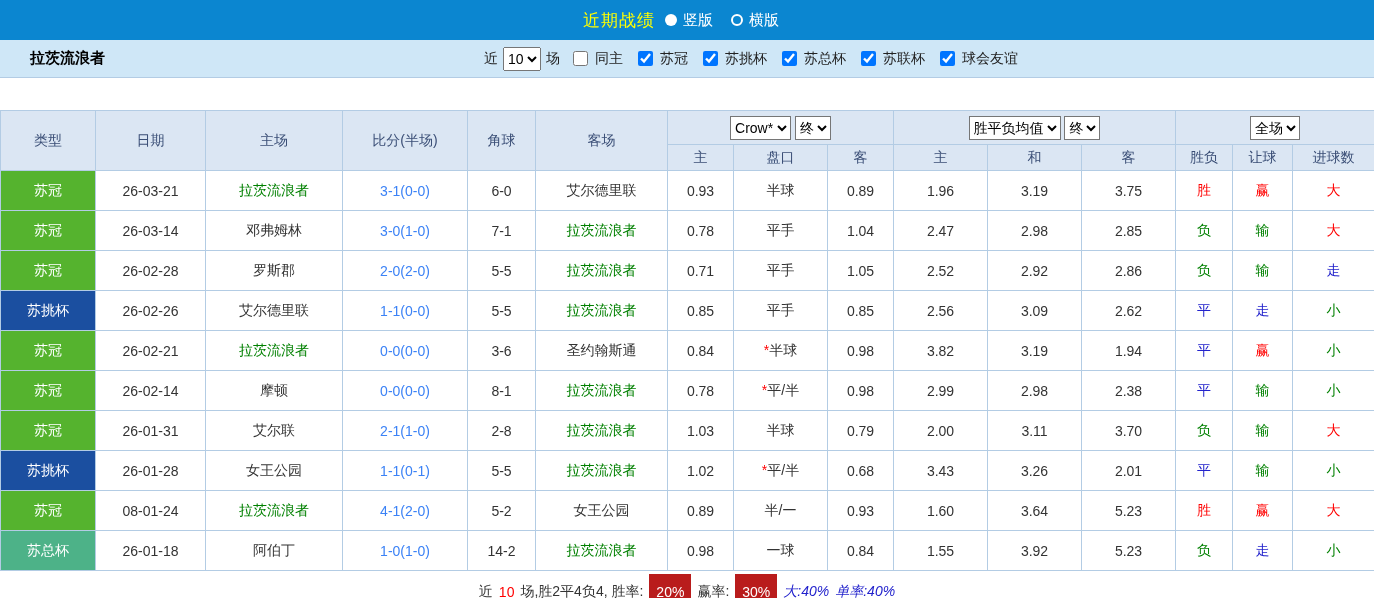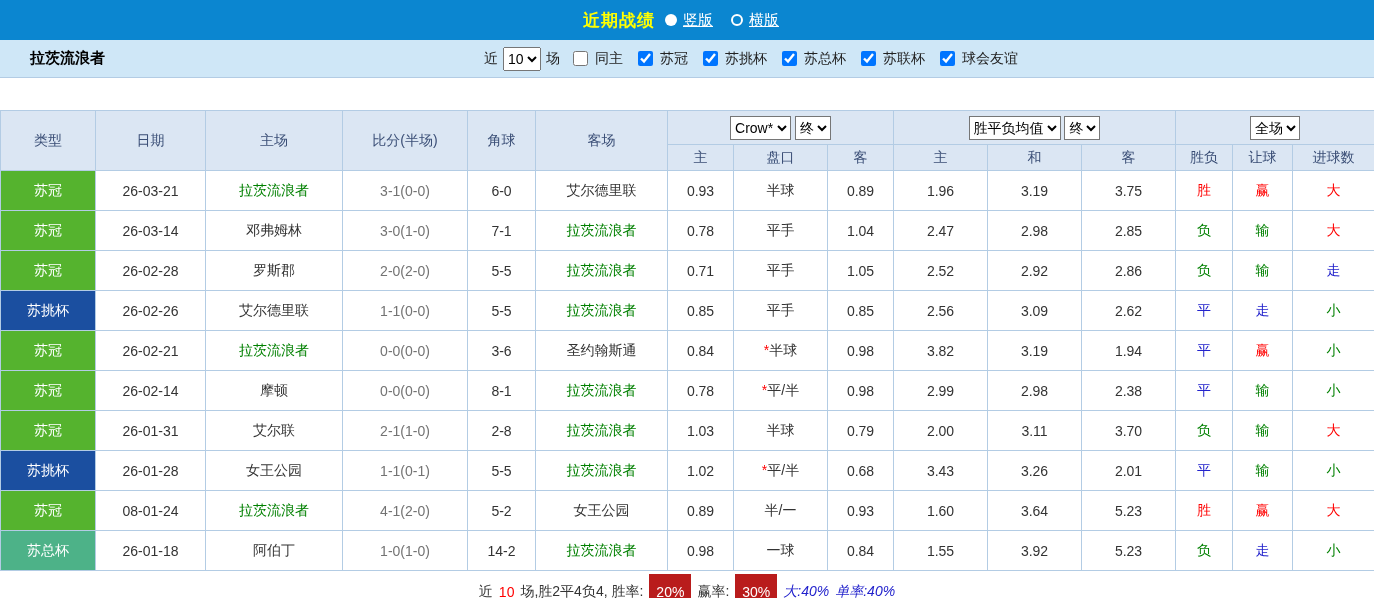--- a/index.html
+++ b/index.html
@@ -1,25 +1,25 @@
 <!DOCTYPE html>
 <html><head>
 <meta charset="utf-8">
 <style>
   * { box-sizing: border-box; }
   body { margin:0; font-family:"Liberation Sans","DejaVu Sans",sans-serif; background:#fff; }
   .page { width:1374px; }
 
   
   .top-bar { height:40px; background:#0b86d0; display:flex; align-items:center; justify-content:center; gap:10px; }
-  .top-title { color:#ffff00; font-weight:bold; font-size:17px; letter-spacing:1px;text-align:right; }
+  .top-title { color:#ffff00; font-weight:normal; font-size:17px; letter-spacing:1px;text-align:right; }
   .radio-group { display:flex; align-items:center; gap:6px; color:#fff; font-size:15px; }
   .radio-dot { width:12px; height:12px; border-radius:50%; background:#fff; display:inline-block; cursor:pointer; }
   .radio-dot.hollow { background:transparent; border:2px solid #fff; width:12px; height:12px; }
-  .radio-label { color:#fff; cursor:pointer; margin-right:12px;text-decoration:underline; }
+  .radio-label { color:#fff; cursor:pointer; margin-right:12px; }
 
   
   .filter-bar { height:38px; background:#cfe7f7; display:flex; align-items:center; position:relative; font-size:14px; color:#222; border-bottom:1px solid #b3cce4; }
   .team-name { position:absolute; left:30px; font-weight:bold; font-size:15px; color:#000; }
   .filter-controls { margin:0 auto; display:flex; align-items:center; gap:5px; transform:translateX(65px); }
   .filter-controls select { font-size:14px; height:24px; }
   .filter-controls input[type="checkbox"] { width:15px; height:15px; margin:0 2px 0 8px; }
   .cb-label { margin-right:2px;font-family:Liberation Mono, monospace; }
 
   
@@ -29,21 +29,21 @@
   .hdr-top th { height:34px; }
   .hdr-sub th { height:26px; }
   thead select { font-size:14px; height:24px; background:#fff; }
   tbody td { height:40px; color:#333; background:#fff; }
 
   .badge-green { background:#55b32e; color:#fff; }
   .badge-blue  { background:#1b4fa0; color:#fff; }
   .badge-teal  { background:#4db288; color:#fff; }
 
   .self  { color:#008000; }
-  td.score-cell { color:#737373; }
+  td.score-cell { color:#3b82f6; }
   .res-r { color:#ff0000; }
   .res-b { color:#2222cc; }
   .res-g { color:#008000; }
   .star  { color:#ff0000; }
 
   
   .footer { height:41px; display:flex; align-items:center; justify-content:center; gap:6px; font-size:14px; color:#333; }
   .num-red { color:#ff0000; }
   .rate-badge { background:#b91c1c; color:#fff; padding:10px 7px; display:inline-block; }
   .blue-txt { color:#2222cc;font-style:italic; }

